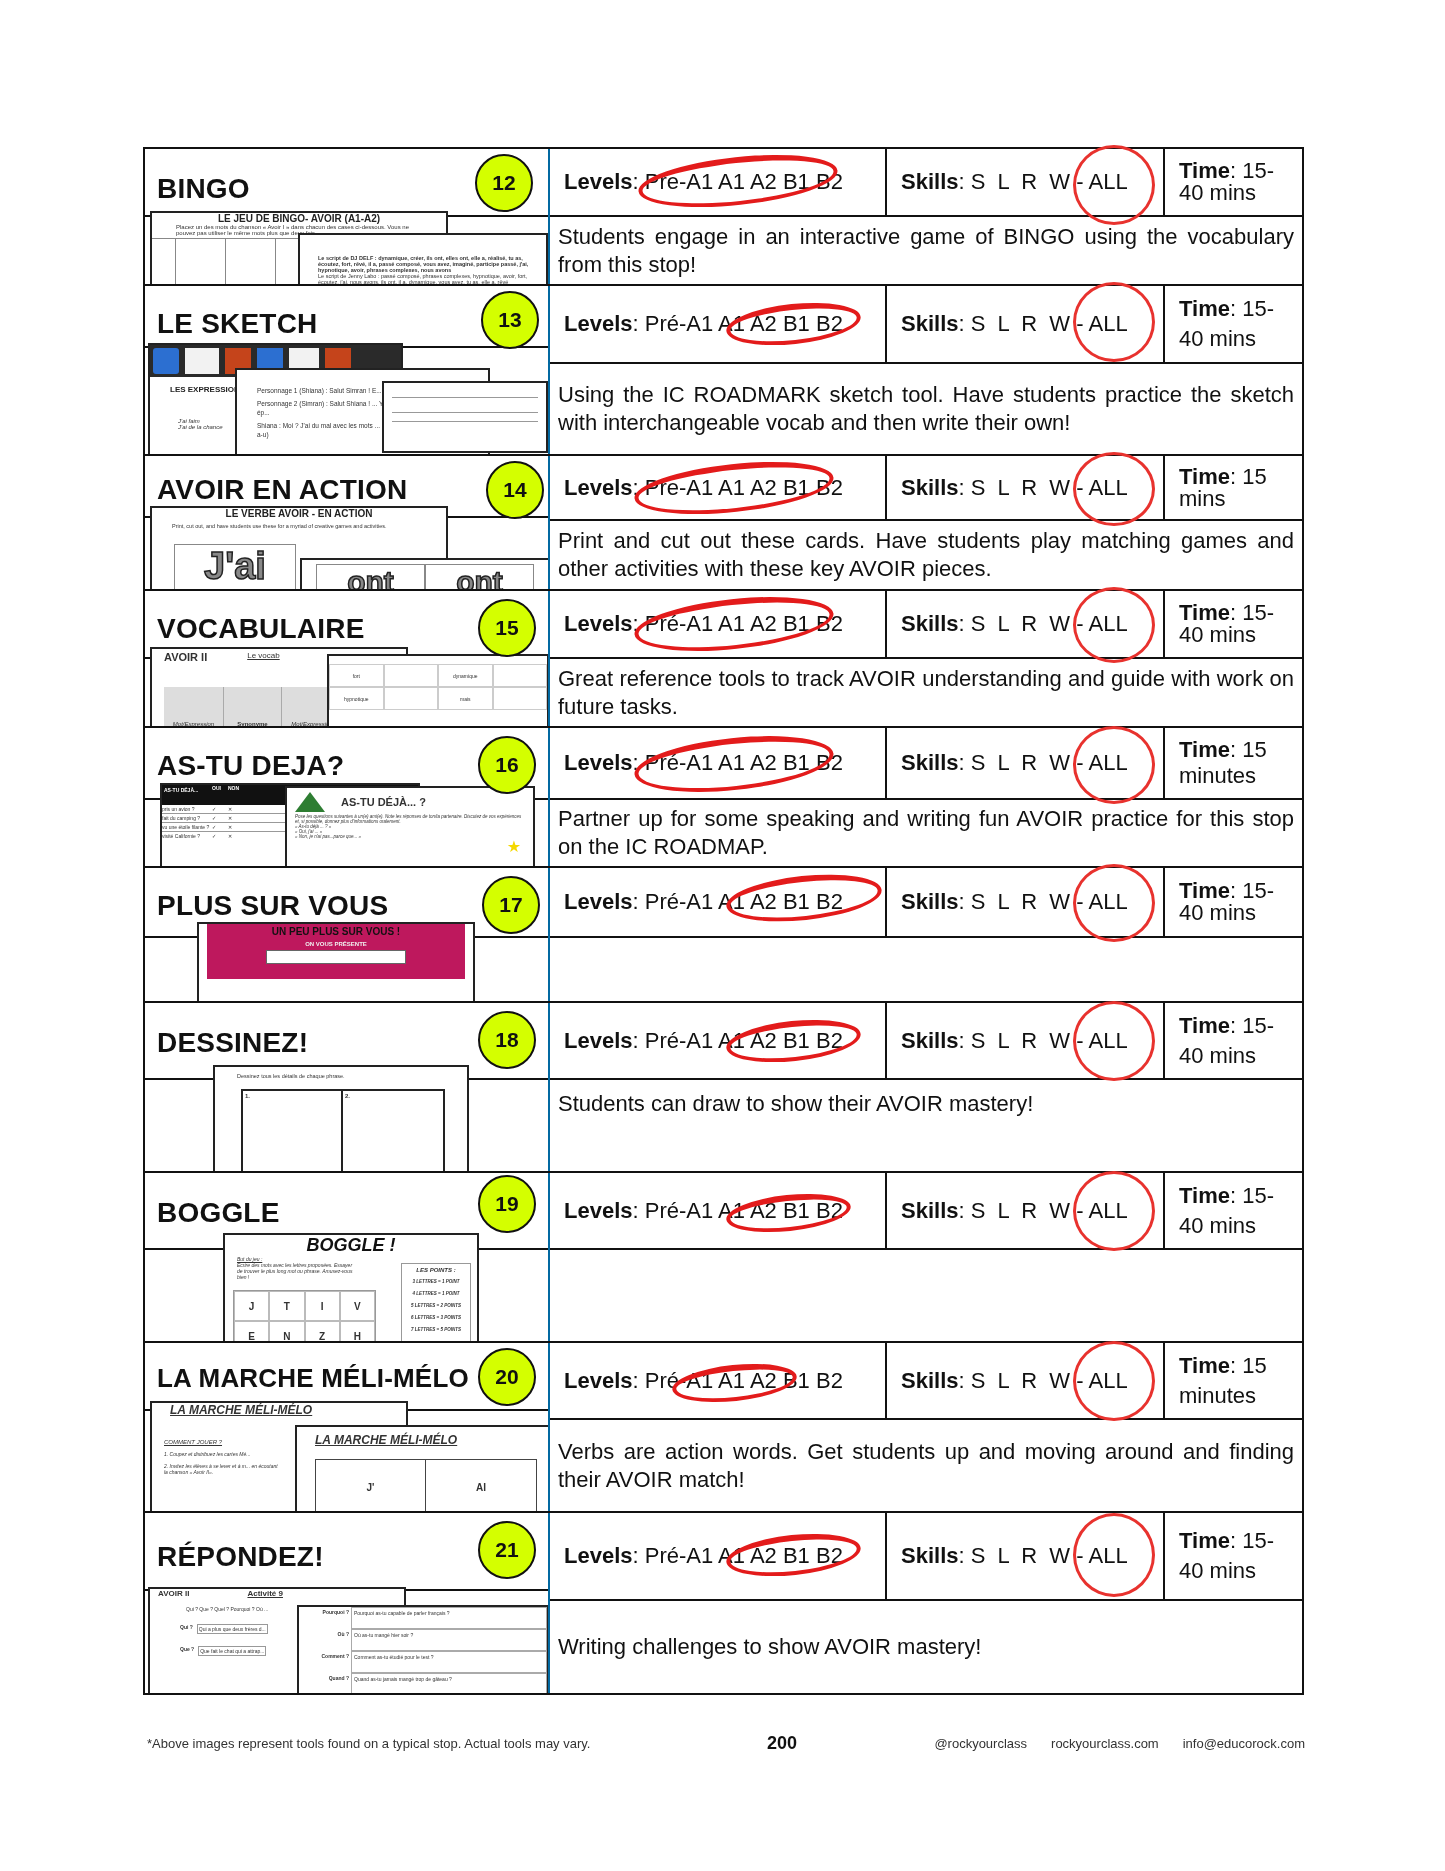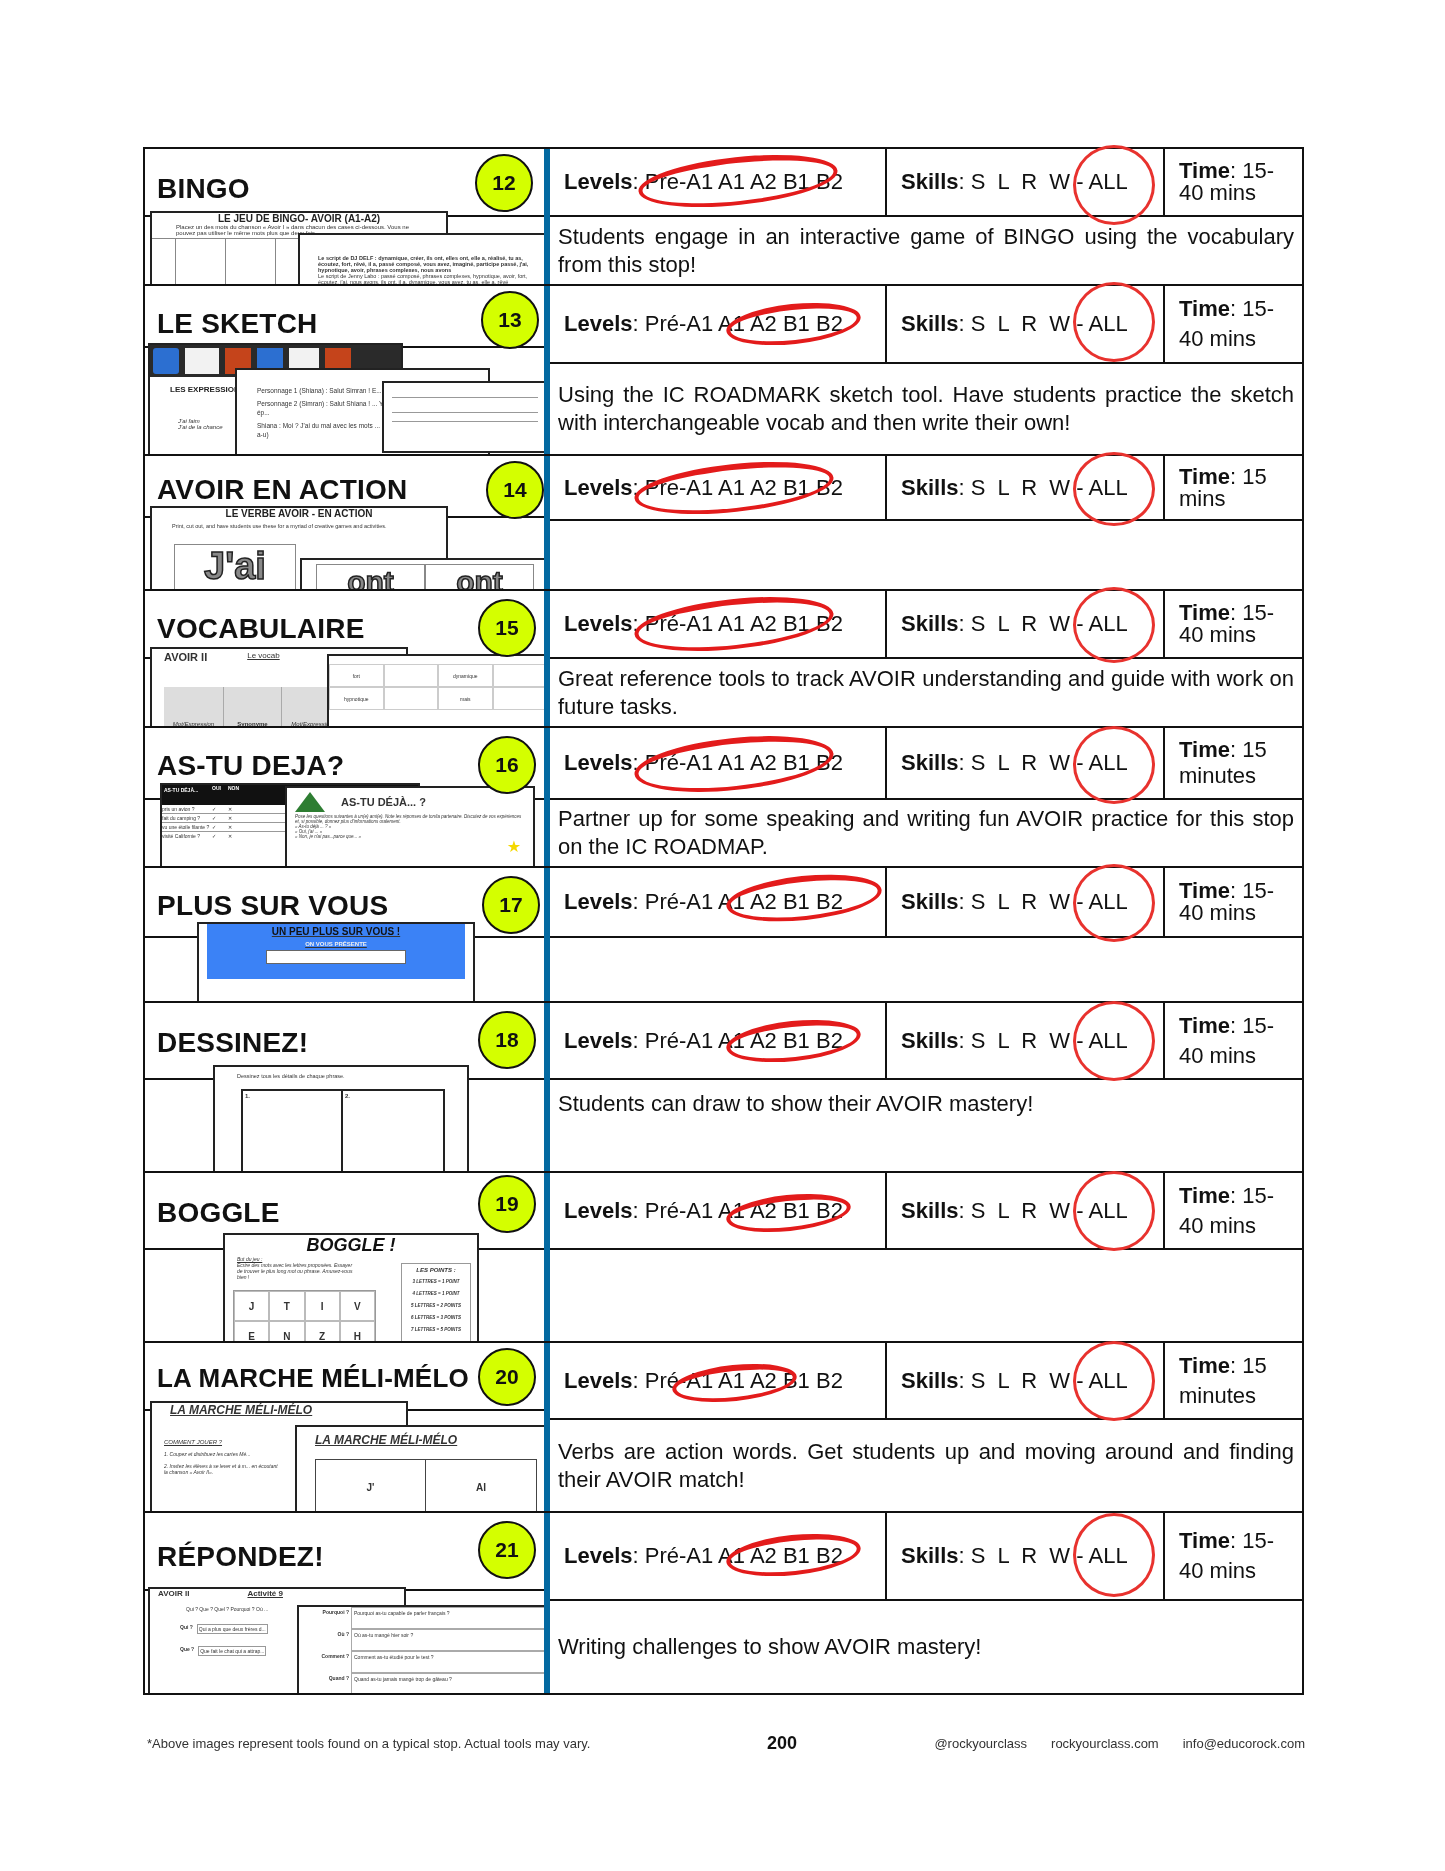--- a/index.html
+++ b/index.html
@@ -3,21 +3,21 @@
 <meta charset="utf-8">
 <style>
   * { box-sizing: border-box; margin: 0; padding: 0; }
   html, body { width: 1445px; height: 1871px; background: #ffffff; }
   body { position: relative; font-family: "Liberation Sans", sans-serif; color: #111; overflow: hidden; }
 
   .table { position: absolute; left: 143px; top: 147px; width: 1161px; border: 2px solid #111; }
   .row { position: relative; display: grid; grid-template-columns: 405px 1fr; border-bottom: 2px solid #111; }
   .row:last-child { border-bottom: none; }
 
-  .left { position: relative; border-right: 6px solid #0369a1; overflow: hidden; padding-left: 32px; }
+  .left { position: relative; border-right: 2px solid #0369a1; overflow: hidden; padding-left: 32px; }
   .left .title-band { position: absolute; left: 0; right: 0; top: 0; border-bottom: 2px solid #111; }
   .left .title { position: absolute; left: 12px; font-weight: bold; font-size: 28px; letter-spacing: 0.2px; white-space: nowrap; }
   .badge { position: absolute; width: 58px; height: 58px; border-radius: 50%; background: #d4ff00; border: 2px solid #111;
            display: flex; align-items: center; justify-content: center; font-weight: bold; font-size: 21px; z-index: 3; }
 
   .right { display: grid; grid-template-rows: auto 1fr; }
   .meta { display: grid; grid-template-columns: 335px 278px 1fr; border-bottom: 2px solid #111; }
   .meta > div { position: relative; padding: 0 14px; display: flex; align-items: center; font-size: 22px; }
   .meta > div + div { border-left: 2px solid #111; }
   .meta b { font-weight: bold; }
@@ -26,21 +26,21 @@
   .desc.top { align-items: flex-start; padding-top: 18px; }
 
   .circle-lv { position: absolute; border: 4px solid #e31b1b; border-radius: 50%; transform: rotate(-6deg); pointer-events: none; border-top-width: 6px; }
   .circle-all { position: absolute; border: 3px solid #e8322e; border-radius: 50%; pointer-events: none; }
 
   
   .thumb { position: absolute; background: #fff; border: 2px solid #222; overflow: hidden; font-size: 8px; color: #333; }
   .thumb .t-head { font-weight: bold; text-align: center; font-size: 10px; color: #222; }
   .gridcells { display: grid; border-top: 1px solid #888; }
   .gridcells span { border-right: 1px solid #888; border-bottom: 1px solid #888; display:flex; align-items:center; justify-content:center; font-weight: bold; font-size: 12px; }
-  .grey { background: #3b82f6; text-decoration: underline; }
+  .grey { background: #be185d; }
   .bigword { font-weight: bold; font-size: 38px; color: #888; -webkit-text-stroke: 1.5px #222; }
 
   .footer { position: absolute; top: 1730px; left: 147px; right: 140px; height: 26px; display: flex; align-items: center; font-size: 13px; color: #333; }
   .footer .note { width: 620px; }
   .footer .page { font-weight: bold; font-size: 18px; color: #111; width: 120px; }
   .footer .links { margin-left: auto; display: flex; gap: 24px; }
 </style>
 </head>
 <body>
 
@@ -145,20 +145,21 @@
       <div class="meta" style="height:65px">
         <div><b>Levels</b>:&nbsp;<span>Pre-A1 A1 A2 B1 B2</span>
           <div class="circle-lv" style="left:84px;top:8px;width:200px;height:48px"></div></div>
         <div><b>Skills</b>:&nbsp;<span style="white-space:pre">S  L  R  W - ALL</span>
           <div class="circle-all" style="left:186px;top:-4px;width:82px;height:74px"></div></div>
         <div class="time">
             <span><b>Time</b>: <span style="white-space:pre-line">15
 mins</span></span>
           </div>
       </div>
+      <div class="desc">Print and cut out these cards. Have students play matching games and other activities with these key AVOIR pieces.</div>
     </div>
   </div>
 
   <div class="row" style="height:137px">
     <div class="left">
       <div class="title-band" style="height:68px"></div>
       <div class="title" style="top:22px">VOCABULAIRE</div>
       <div class="badge" style="left:333px;top:8px">15</div>
       <div class="thumb" style="left:5px;top:56px;width:258px;height:84px">
         <div style="display:flex;gap:40px;padding:2px 12px;font-weight:bold;font-size:11px">

